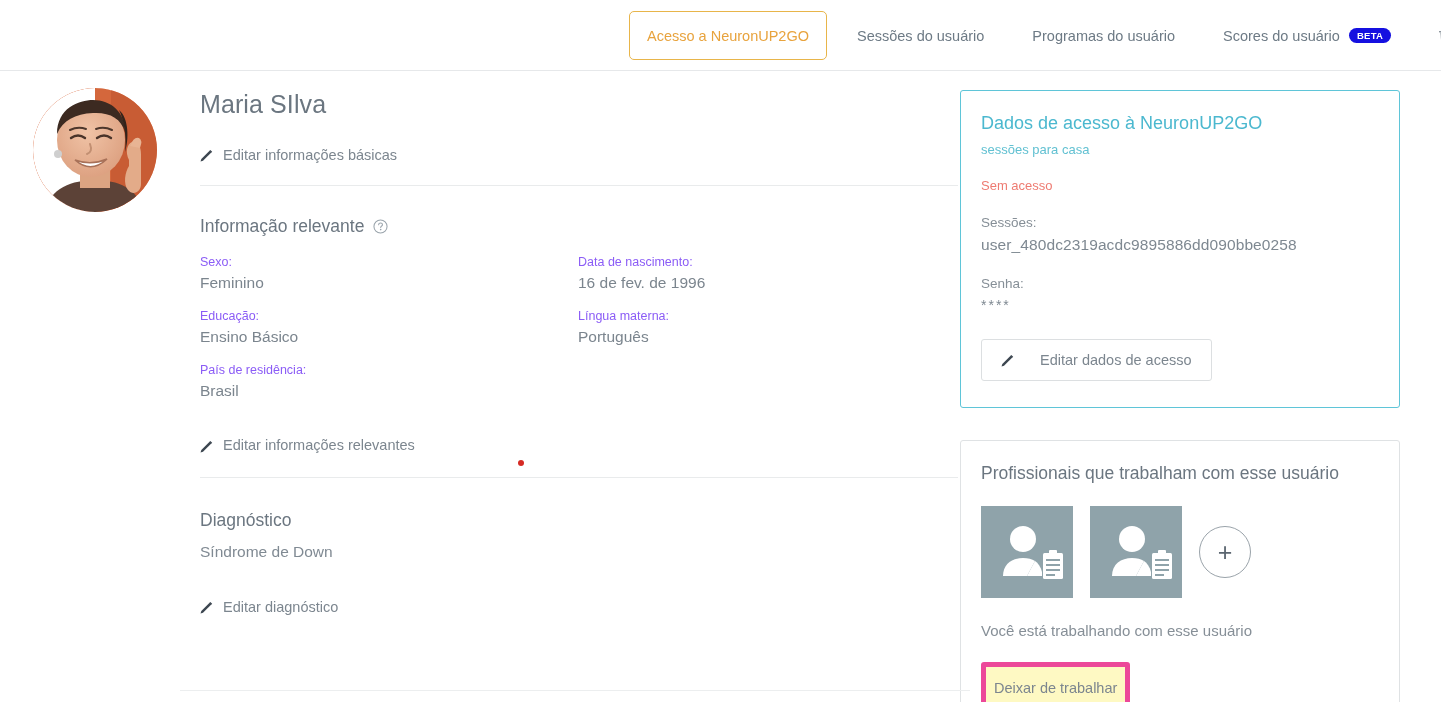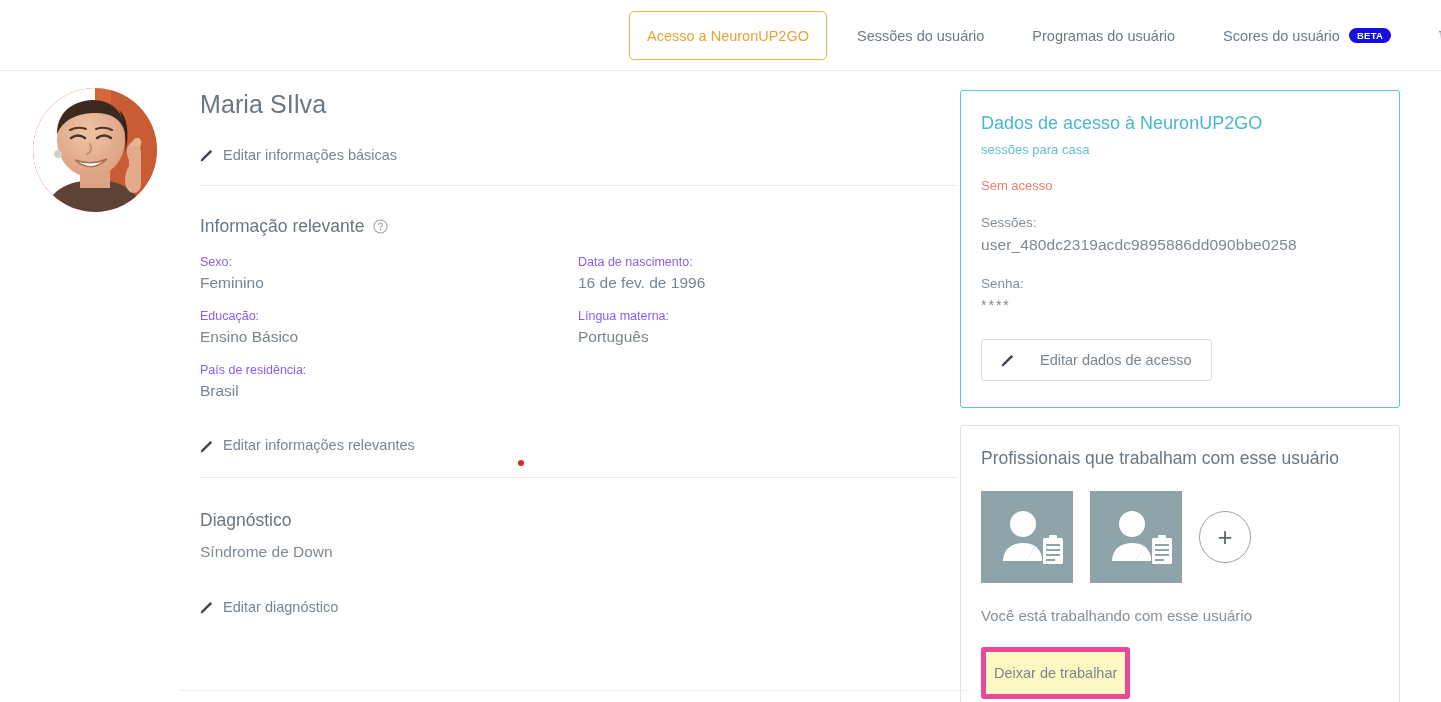--- a/index.html
+++ b/index.html
@@ -194,21 +194,21 @@
   .card {
     width: 440px;
     box-sizing: border-box;
     background: #fff;
     border: 1px solid #dfe2e4;
     border-radius: 3px;
     padding: 22px 20px 24px 20px;
   }
   .card.access {
     border: 1px solid #5fc5d8;
-    margin-bottom: 17px;
+    margin-bottom: 32px;
     padding-bottom: 26px;
   }
   .card-title-teal {
     font-size: 18px;
     color: #4bb8cf;
     margin: 0;
     font-weight: normal;
   }
   .card-sub-teal {
     font-size: 13px;

